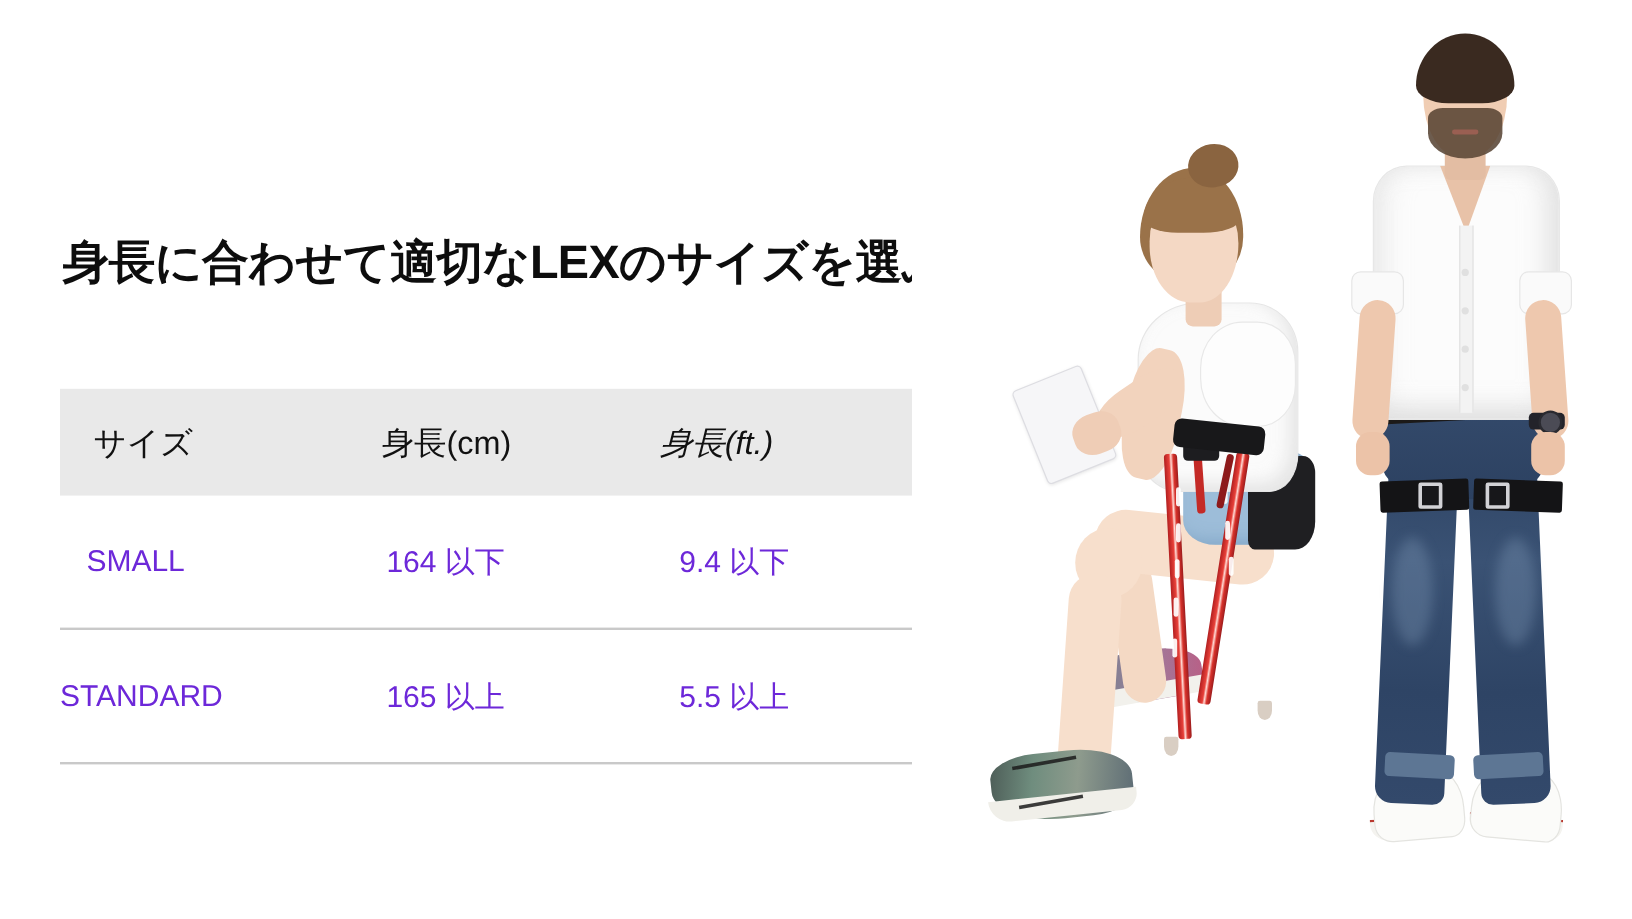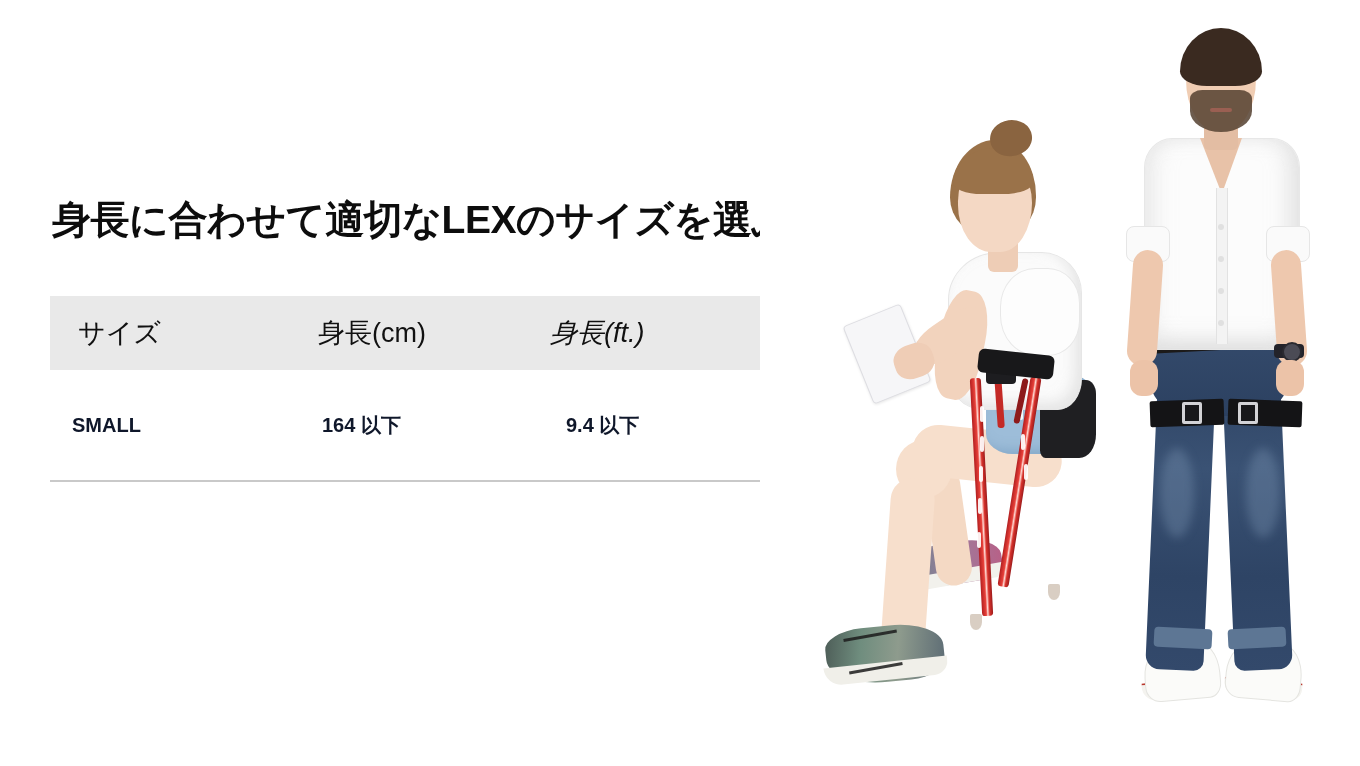--- a/index.html
+++ b/index.html
@@ -34,24 +34,25 @@
   
   #size-table {
     position: absolute;
     left: 50px;
     top: 296px;
     width: 716px;
   }
   .table-header-row {
     display: flex;
     align-items: center;
-    height: 74px;
+    height: 89px;
     background: #e9e9e9;
     box-sizing: border-box;
     padding-left: 6px;
+    margin-top: 28px;
   }
   .table-body-row {
     display: flex;
     align-items: center;
     height: 112px;
     border-bottom: 2px solid #c9c9c9;
     box-sizing: border-box;
   }
   .col {
     box-sizing: border-box;
@@ -60,23 +61,23 @@
   .col-cm     { width: 256px; padding-left: 8px; }
   .col-ft     { width: 224px; padding-left: 6px; }
 
   .th {
     font-size: 27px;
     font-weight: 400;
     color: #111111;
     white-space: nowrap;
   }
   .td {
-    font-size: 20px;
-    font-weight: 700;
-    color: #0f172a;
+    font-size: 25px;
+    font-weight: 400;
+    color: #6d28d9;
     white-space: nowrap;
   }
   .row-1 .col-size { padding-left: 22px; }
   .row-1 .col-cm   { padding-left: 36px; }
   .row-1 .col-ft   { padding-left: 24px; }
   .row-2 .col-size { padding-left: 0px; }
   .row-2 .col-cm   { padding-left: 36px; }
   .row-2 .col-ft   { padding-left: 24px; }
   .hdr .col-cm  { padding-left: 28px; }
   .hdr .col-ft  { padding-left: 6px; font-style: italic; }
@@ -505,20 +506,25 @@
       <div class="col col-cm th">身長(cm)</div>
       <div class="col col-ft th">身長(ft.)</div>
     </div>
 
     <div class="table-body-row row-1">
       <div class="col col-size td">SMALL</div>
       <div class="col col-cm td">164 以下</div>
       <div class="col col-ft td">9.4 以下</div>
     </div>
 
+    <div class="table-body-row row-2">
+      <div class="col col-size td">STANDARD</div>
+      <div class="col col-cm td">165 以上</div>
+      <div class="col col-ft td">5.5 以上</div>
+    </div>
 
   </div>
 
   <div id="photo">
 
     <div id="woman">
       <div class="w-shoe-back"></div>
       <div class="w-shoe-back-sole"></div>
       <div class="w-shin-back"></div>
       <div class="w-thigh"></div>

